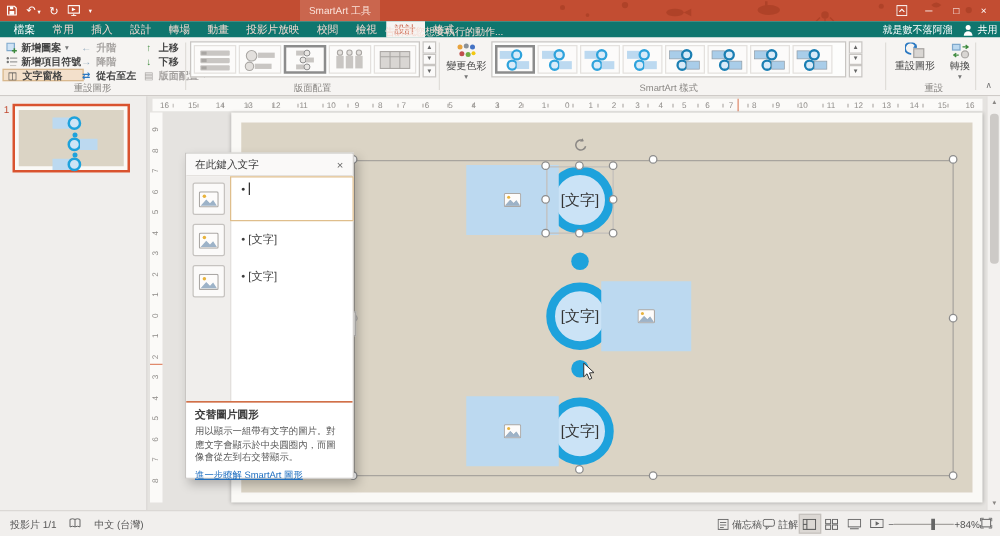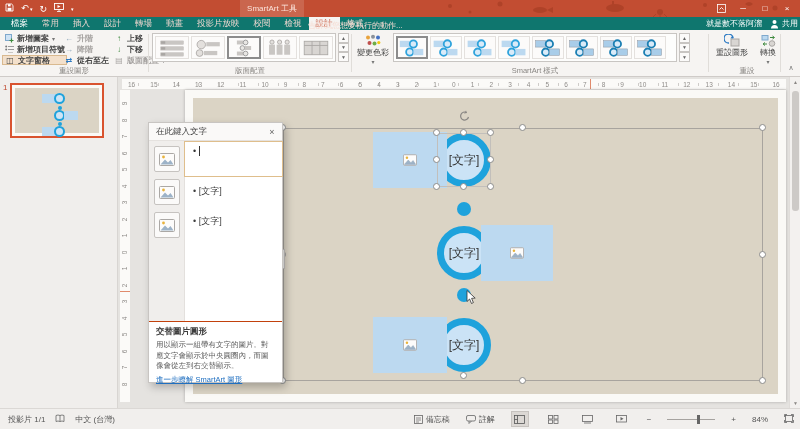--- a/index.html
+++ b/index.html
@@ -100,21 +100,21 @@
   .tp-info-link { font-size:7.5px; color:#1F6FC0; text-decoration:underline; margin-top:3px; display:inline-block; }
   .tp-toggle { position:absolute; left:155px; top:172px; width:12px; height:20px; background:#F5F4F2; border:1px solid #C6C3C0; z-index:15; display:flex; align-items:center; justify-content:center; color:#777; font-size:8px; }
 
   .vsb { position:absolute; left:671px; top:0; width:11px; height:331px; background:#F3F1EF; border-left:1px solid #E0DDDA; }
   .vsb-thumb { position:absolute; left:2px; top:14px; width:7px; height:120px; background:#CDCAC7; border-radius:3px; }
   .vsb-arr { position:absolute; left:0; width:11px; text-align:center; font-size:5px; color:#8A8784; }
 
   
   .statusbar { position:absolute; left:0; top:408px; width:800px; height:21px; background:#F1EFED; border-top:1px solid #DBD8D5; font-size:8px; color:#555; }
   .sb-l { position:absolute; left:8px; top:0; height:20px; display:flex; align-items:center; gap:10px; }
-  .sb-r { position:absolute; right:6px; top:0; height:20px; display:flex; align-items:center; gap:16px; }
+  .sb-r { position:absolute; right:6px; top:0; height:20px; display:flex; align-items:center; gap:0; }
   .sb-item { display:flex; align-items:center; gap:3px; }
   .viewbtn { width:18px; height:16px; display:flex; align-items:center; justify-content:center; }
   .viewbtn.on { background:#DCD8D4; border:1px solid #C6C2BE; }
   .zoomtrack { position:relative; width:48px; height:1px; background:#A6A3A0; }
   .zoomthumb { position:absolute; left:30px; top:-4px; width:3px; height:9px; background:#666; }
 </style>
 </head>
 <body>
 
 <div class="app">

